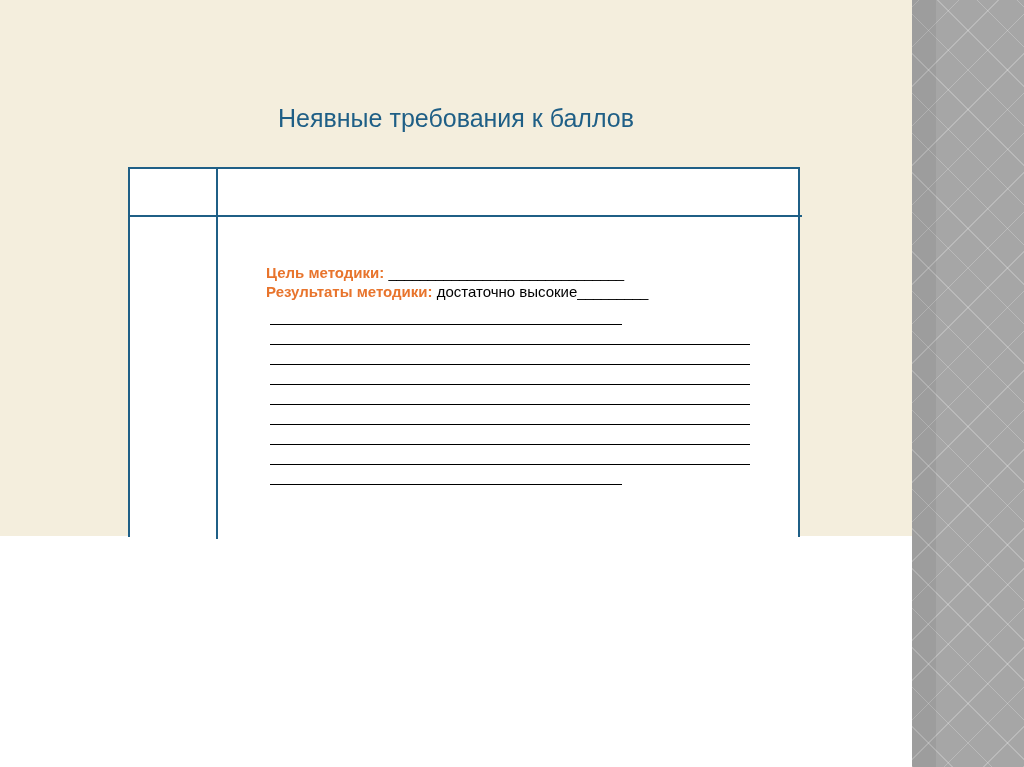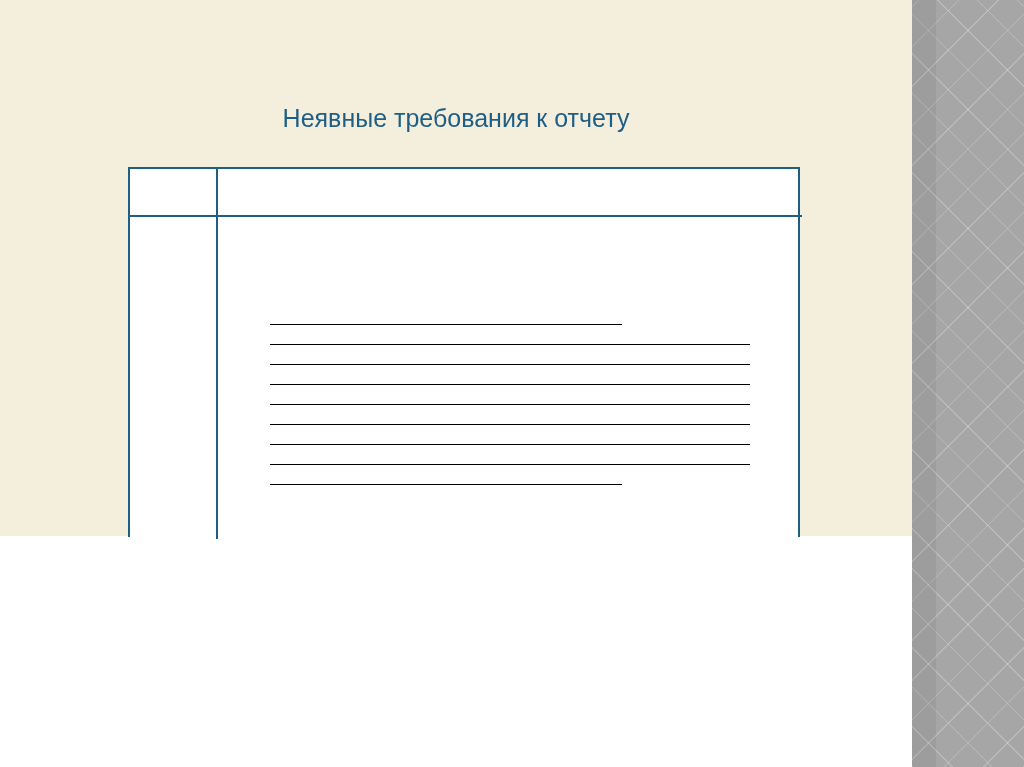--- a/index.html
+++ b/index.html
@@ -171,27 +171,37 @@
 
 <div id="slide">
 
   <div id="cream-panel"></div>
 
   <div id="right-band">
     <div class="band-shade"></div>
   </div>
 
 
-  <div id="subtitle">Неявные требования к отчету</div>
+  <div id="subtitle">Неявные требования к баллов</div>
 
   <div id="form">
     <div id="form-header-rule"></div>
     <div id="form-col1"></div>
     <div id="form-col0"></div>
 
+    <div id="fields">
+      <div class="field-line">
+        <span class="field-label">Цель методики:</span>
+        <span class="field-value"></span><span class="field-rule">______________________________</span>
+      </div>
+      <div class="field-line">
+        <span class="field-label">Результаты методики:</span>
+        <span class="field-value">достаточно высокие</span><span class="field-rule">_________</span>
+      </div>
+    </div>
 
     <div id="blank-lines">
       <div class="blank-line short"></div>
       <div class="blank-line full"></div>
       <div class="blank-line full"></div>
       <div class="blank-line full"></div>
       <div class="blank-line full"></div>
       <div class="blank-line full"></div>
       <div class="blank-line full"></div>
       <div class="blank-line full"></div>

